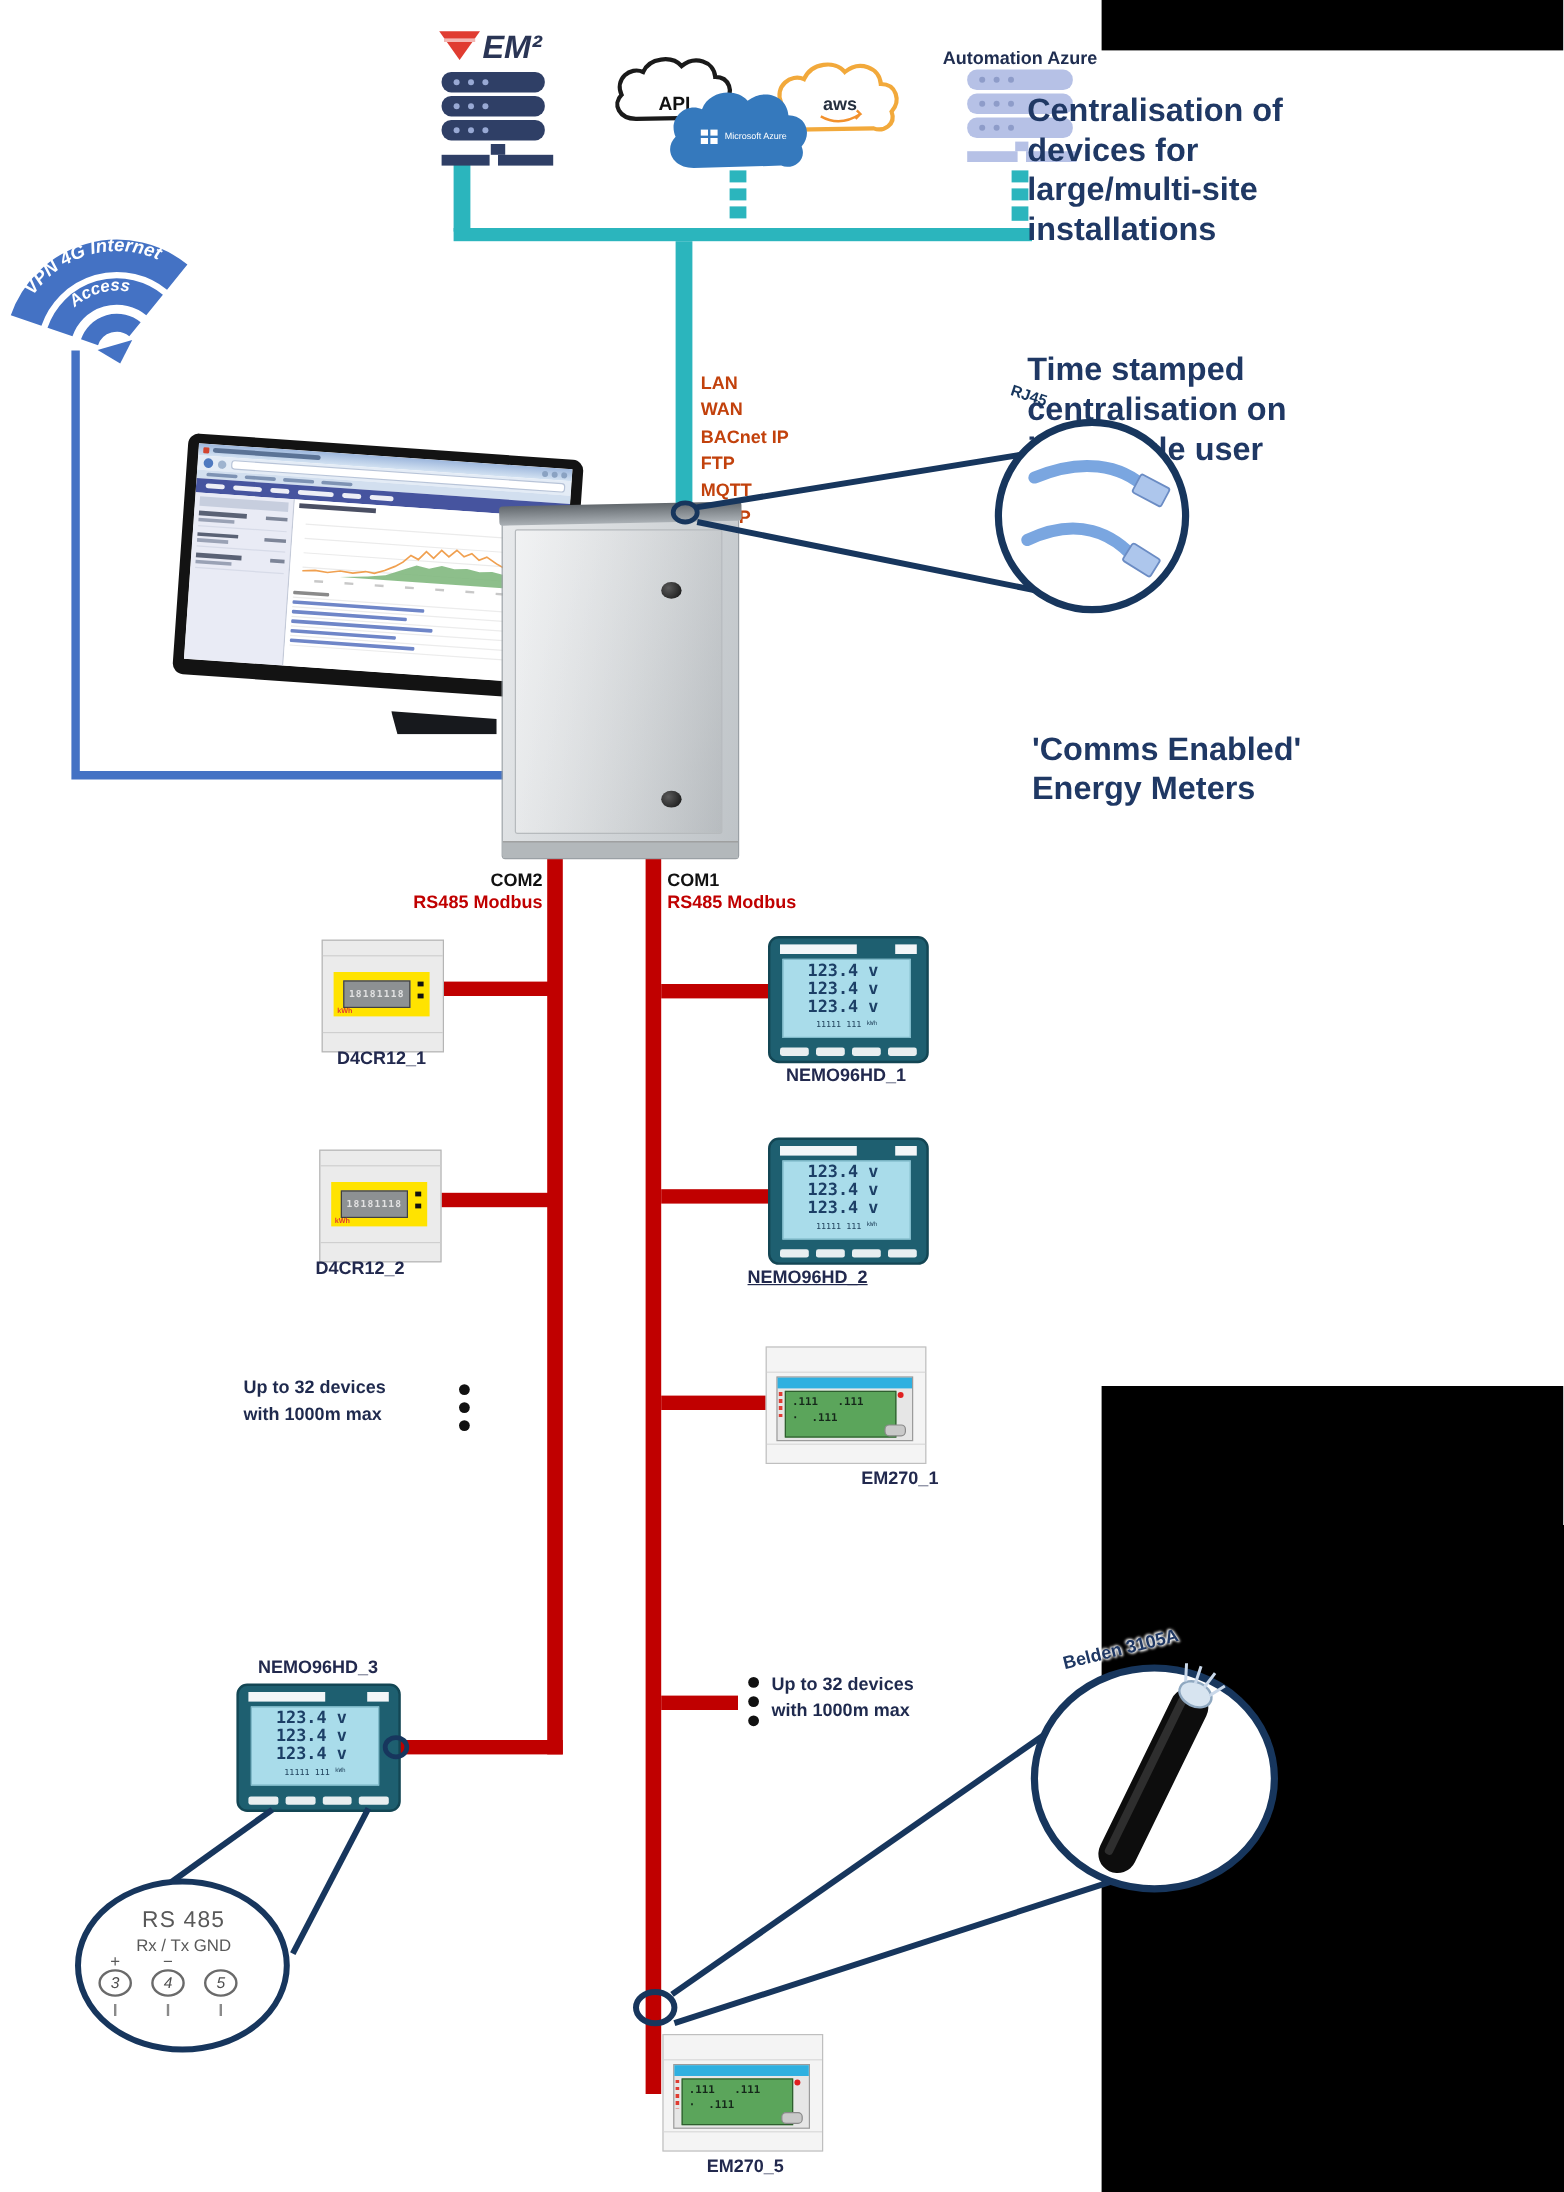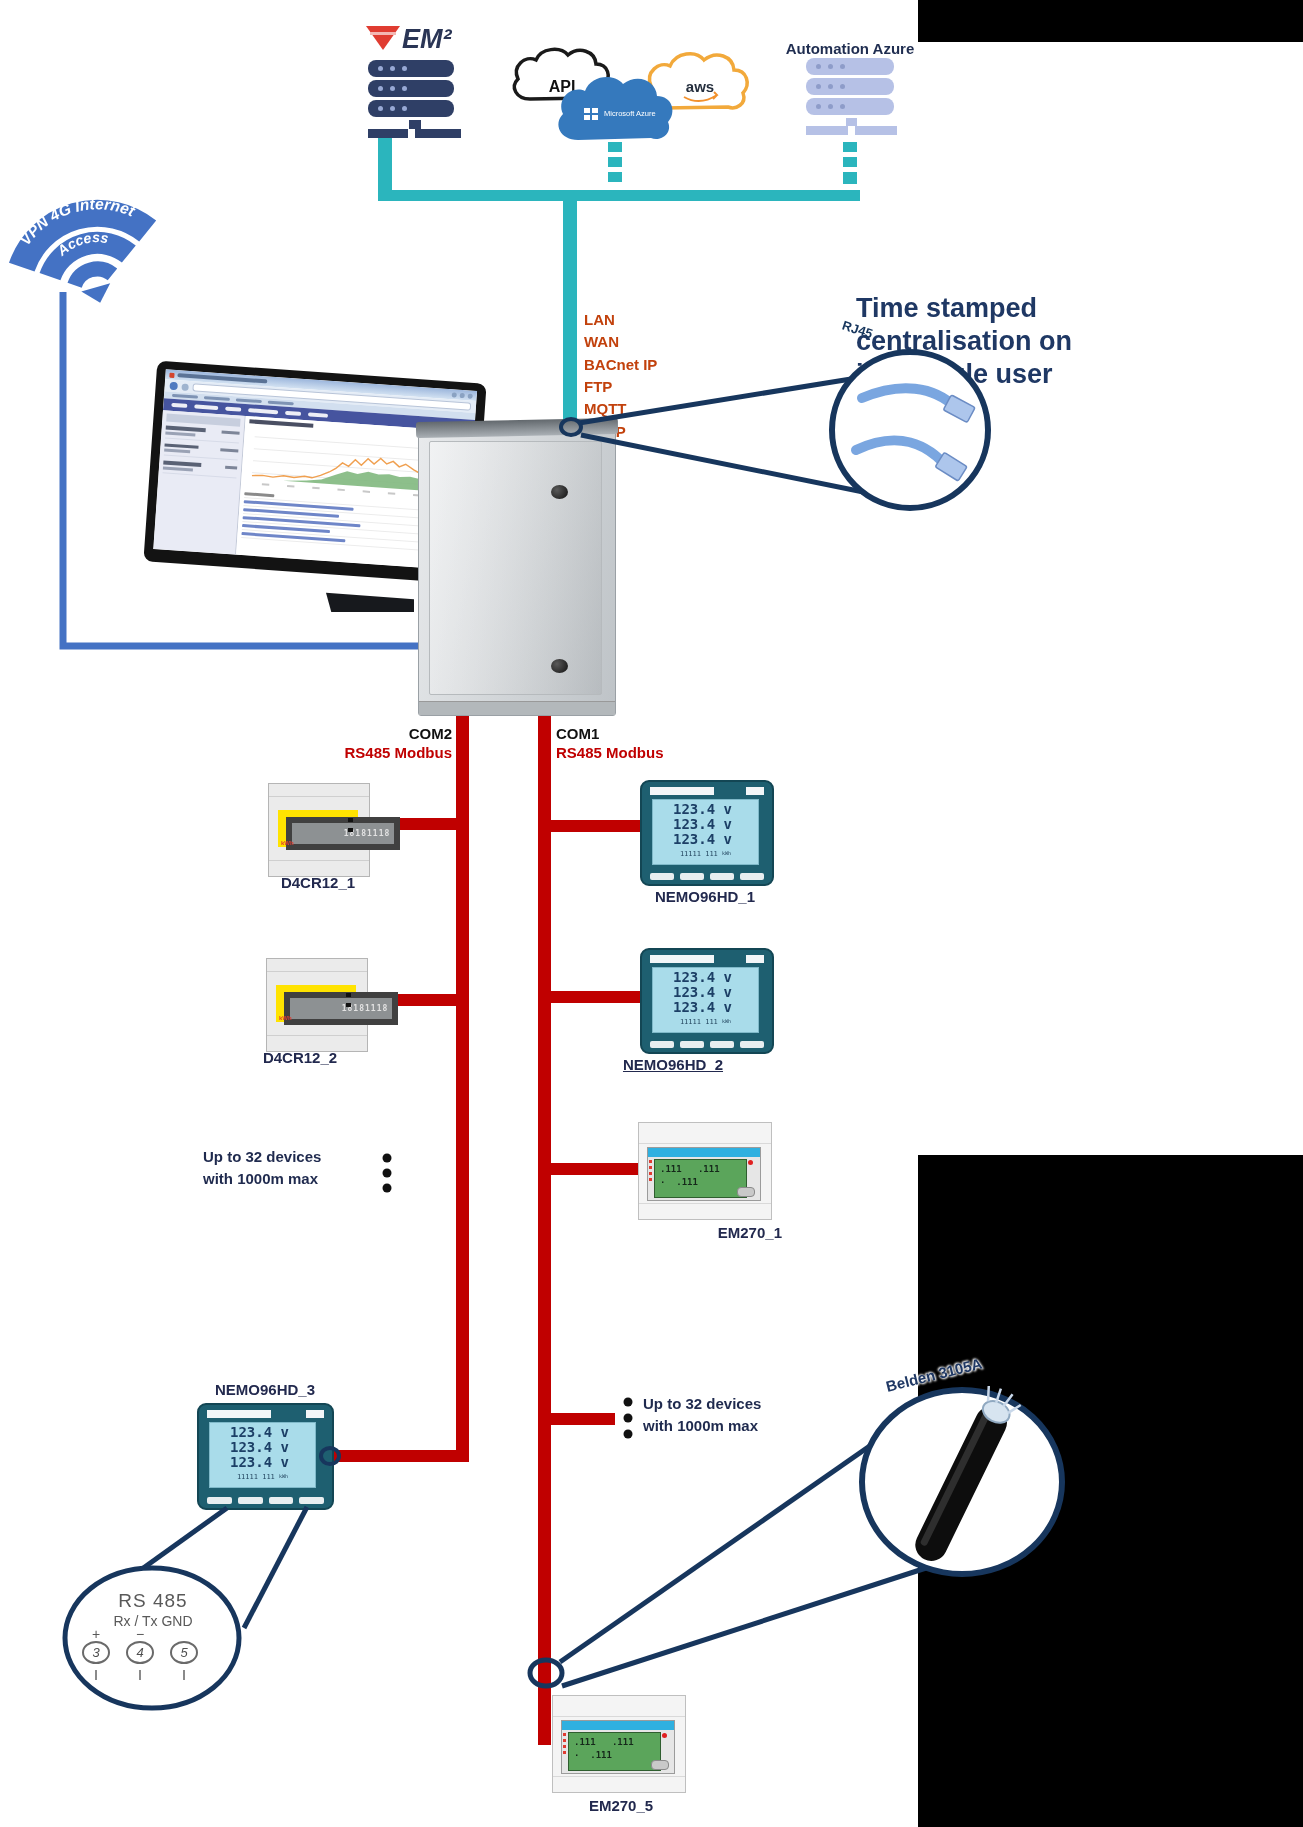--- a/index.html
+++ b/index.html
@@ -43,21 +43,21 @@
   .nemo-row{font-family:"DejaVu Sans Mono",monospace;font-weight:bold;font-size:14px;line-height:15px;color:#1c3f66;padding-left:20px;}
   .nemo-digits{font-family:"DejaVu Sans Mono",monospace;font-size:7px;color:#23455f;text-align:center;margin-top:3px;white-space:pre;}
   .nemo-unit{font-size:5px;vertical-align:top;}
   .nemo-btns{position:absolute;bottom:4px;left:8px;right:8px;display:flex;gap:6px;}
   .nemo-btns i{flex:1;height:7px;background:#e8eef0;border-radius:2px;}
 
   
   .d4{position:absolute;width:100px;height:92px;background:#ebebeb;border:1px solid #b5b5b5;}
   .d4-line{position:absolute;left:0;width:100%;height:1px;background:#cfcfcf;}
   .d4-yellow{position:absolute;left:9px;top:26px;width:80px;height:37px;background:#ffe300;}
-  .d4-lcd{position:absolute;left:8px;top:7px;width:54px;height:21px;background:#8d9193;border:6px solid #404040;color:#e2e2e2;font-family:"DejaVu Sans Mono",monospace;font-weight:bold;font-size:8px;text-align:center;line-height:21px;letter-spacing:1px;padding-left:48px;}
+  .d4-lcd{position:absolute;left:8px;top:7px;width:54px;height:21px;background:#8d9193;border:1px solid #404040;color:#e2e2e2;font-family:"DejaVu Sans Mono",monospace;font-weight:bold;font-size:8px;text-align:center;line-height:21px;letter-spacing:1px;}
   .d4-sub{position:absolute;left:3px;bottom:1px;color:#e03c31;font-weight:bold;font-size:6px;}
   .d4-dot{position:absolute;right:5px;width:5px;height:4px;background:#111;}
 
   
   .em{position:absolute;width:132px;height:96px;background:#f4f4f4;border:1px solid #bfbfbf;}
   .em-line{position:absolute;left:0;width:100%;height:1px;background:#d9d9d9;}
   .em-panel{position:absolute;left:8px;top:24px;width:112px;height:52px;background:#e6e6e6;border:1px solid #9b9b9b;}
   .em-cyan{position:absolute;left:0;top:0;width:100%;height:9px;background:#2fb0e0;}
   .em-screen{position:absolute;left:6px;top:11px;width:86px;height:34px;background:#5ba55b;border:1px solid #2f5e2f;color:#15281a;font-family:"DejaVu Sans Mono",monospace;font-weight:bold;font-size:9px;line-height:13px;padding:3px 0 0 5px;white-space:pre;}
   .em-reddot{position:absolute;right:7px;top:12px;width:5px;height:5px;background:#e02020;border-radius:50%;}
@@ -246,25 +246,35 @@
         <i class="srv-dot auto-dot" style="left:22px;"></i>
         <i class="srv-dot auto-dot" style="left:34px;"></i>
       </div>
     <div style="width:11px;height:8px;background:#b6c1e6;margin:0 auto;"></div>
     <div class="srv-base">
         <div style="width:42px;height:9px;background:#b6c1e6;"></div>
         <div style="width:42px;height:9px;background:#b6c1e6;"></div>
       </div>
   </div>
 
+  <div class="heading" style="left:856px;top:76px;">
+    <div>Centralisation of</div>
+    <div>devices for</div>
+    <div>large/multi-site</div>
+    <div>installations</div>
+  </div>
   <div class="heading" style="left:856px;top:292px;">
     <div>Time stamped</div>
     <div>centralisation on</div>
     <div>in a single user</div>
     <div>interface</div>
+  </div>
+  <div class="heading" style="left:860px;top:608px;">
+    <div>'Comms Enabled'</div>
+    <div>Energy Meters</div>
   </div>
 
   <div class="proto" style="top:311px;">LAN</div>
   <div class="proto" style="top:333px;">WAN</div>
   <div class="proto" style="top:356px;">BACnet IP</div>
   <div class="proto" style="top:378px;">FTP</div>
   <div class="proto" style="top:400px;">MQTT</div>
   <div class="proto" style="top:423px;">SMTP</div>
 
   <div class="monitor">

